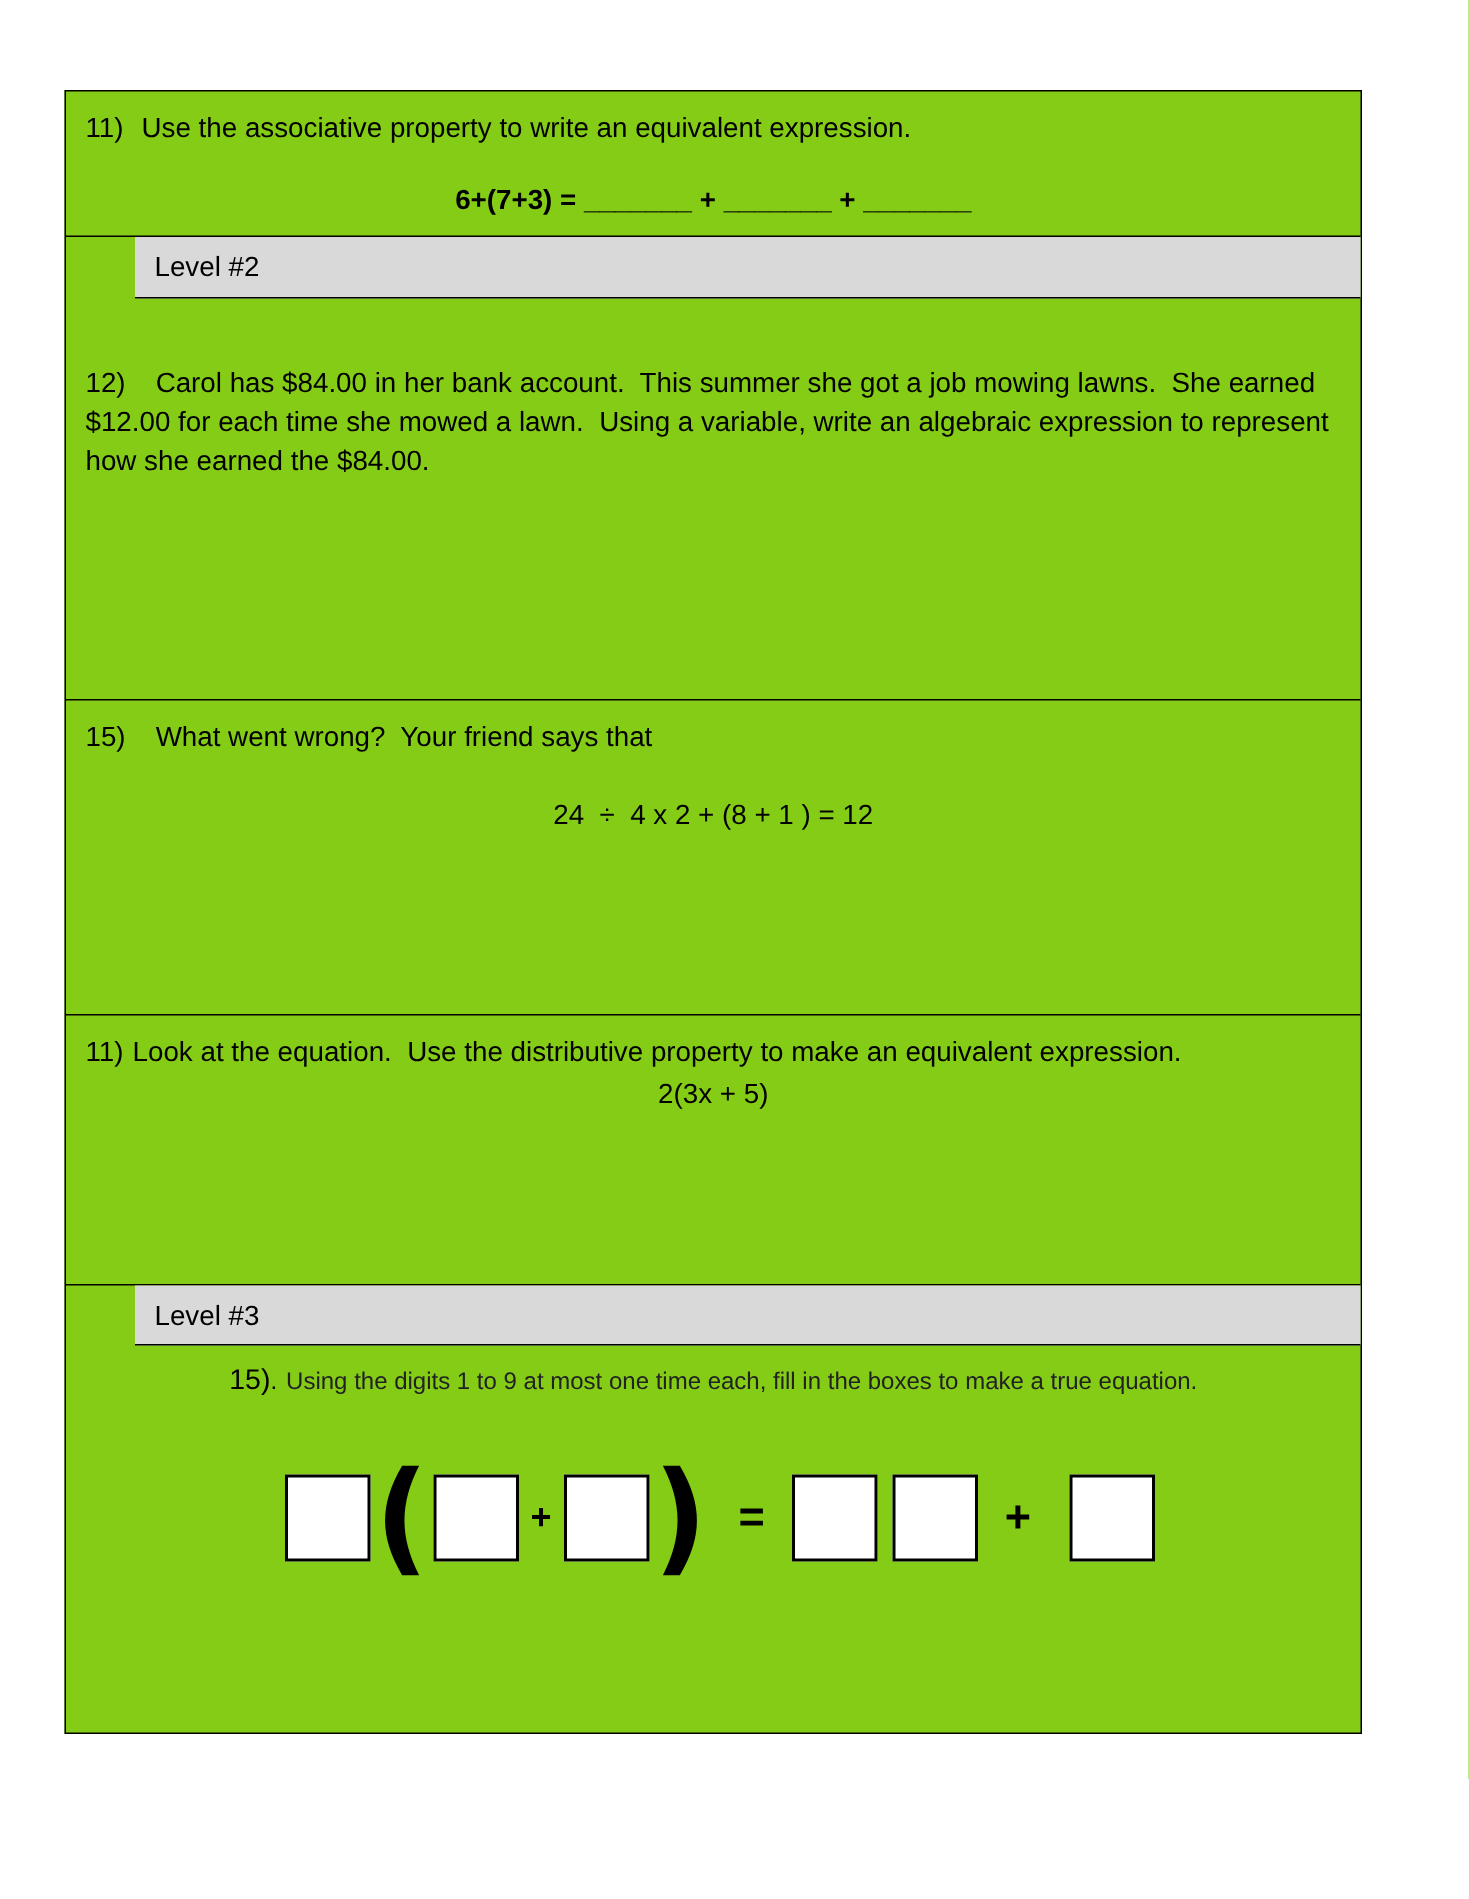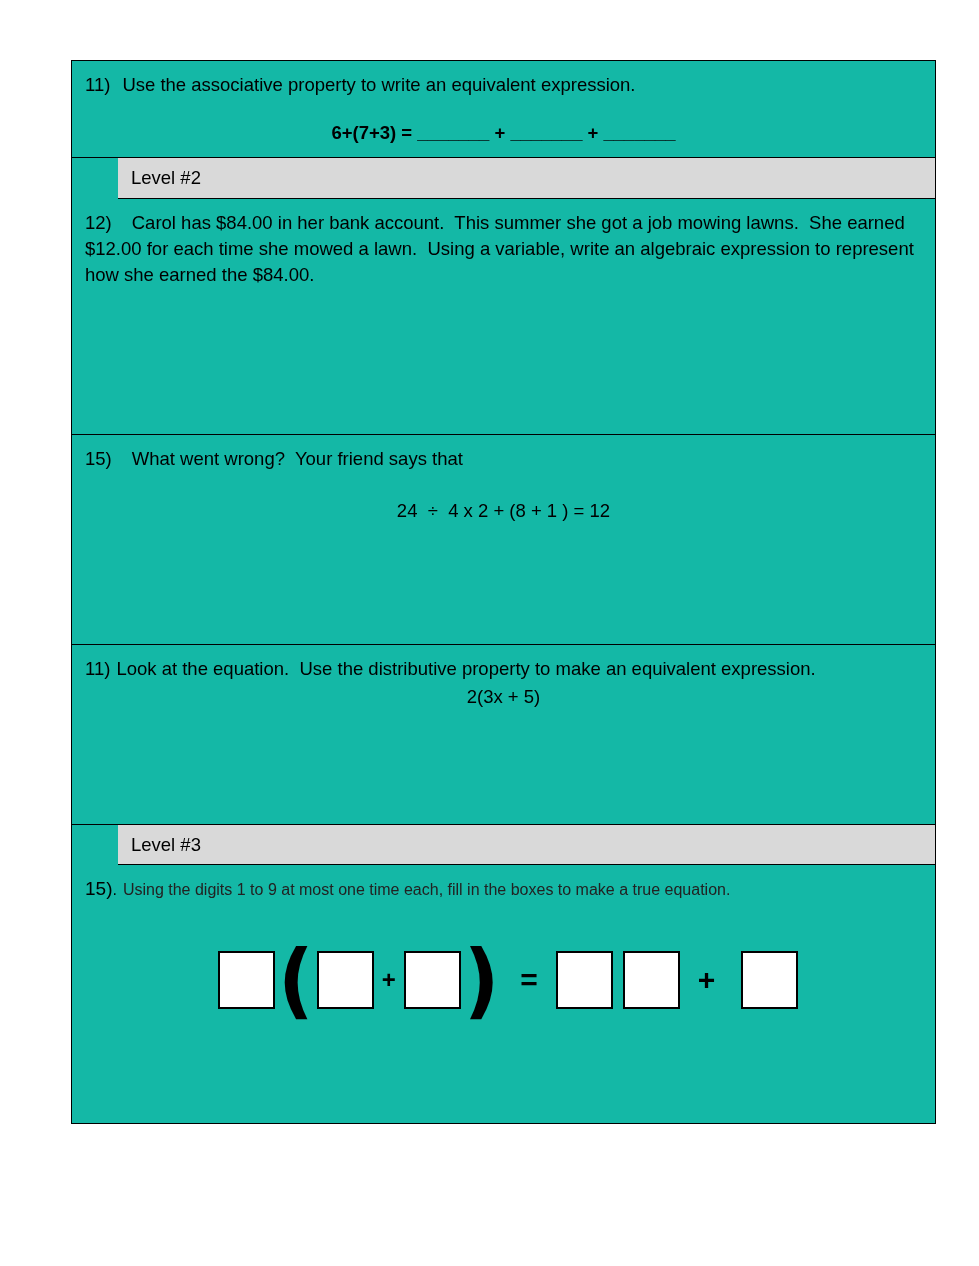--- a/index.html
+++ b/index.html
@@ -7,38 +7,38 @@
   body {
     width: 979px;
     height: 1266px;
     background: #ffffff;
     font-family: "Liberation Sans", sans-serif;
     color: #000000;
     position: relative;
   }
   .worksheet {
     position: absolute;
-    left: 71px;
+    left: 43px;
     top: 60px;
     width: 865px;
     border: 1.5px solid #000000;
-    background: #14b8a6;
+    background: #84cc16;
   }
   .row {
     border-bottom: 1.5px solid #000000;
     padding: 11px 13px;
     position: relative;
     overflow: hidden;
   }
-  .row:last-child { border-bottom: none; }
+  .row:last-child { border-bottom: none; text-align: center; }
 
   .row-q11 { height: 97px; }
   .row-level { height: 41px; background: #d9d9d9; display: flex; align-items: center; padding: 0 13px; font-size: 18.5px; margin-left: 46px; }
   .row-level3 { height: 40px; }
-  .row-q12 { height: 236px; }
+  .row-q12 { height: 236px; margin-top: 32px; }
   .row-q13 { height: 210px; }
   .row-q14 { height: 180px; }
   .row-q15 { height: 258px; }
 
   .qtext {
     margin: 0;
     font-size: 18.5px;
     line-height: 26px;
     white-space: pre-wrap;
   }

